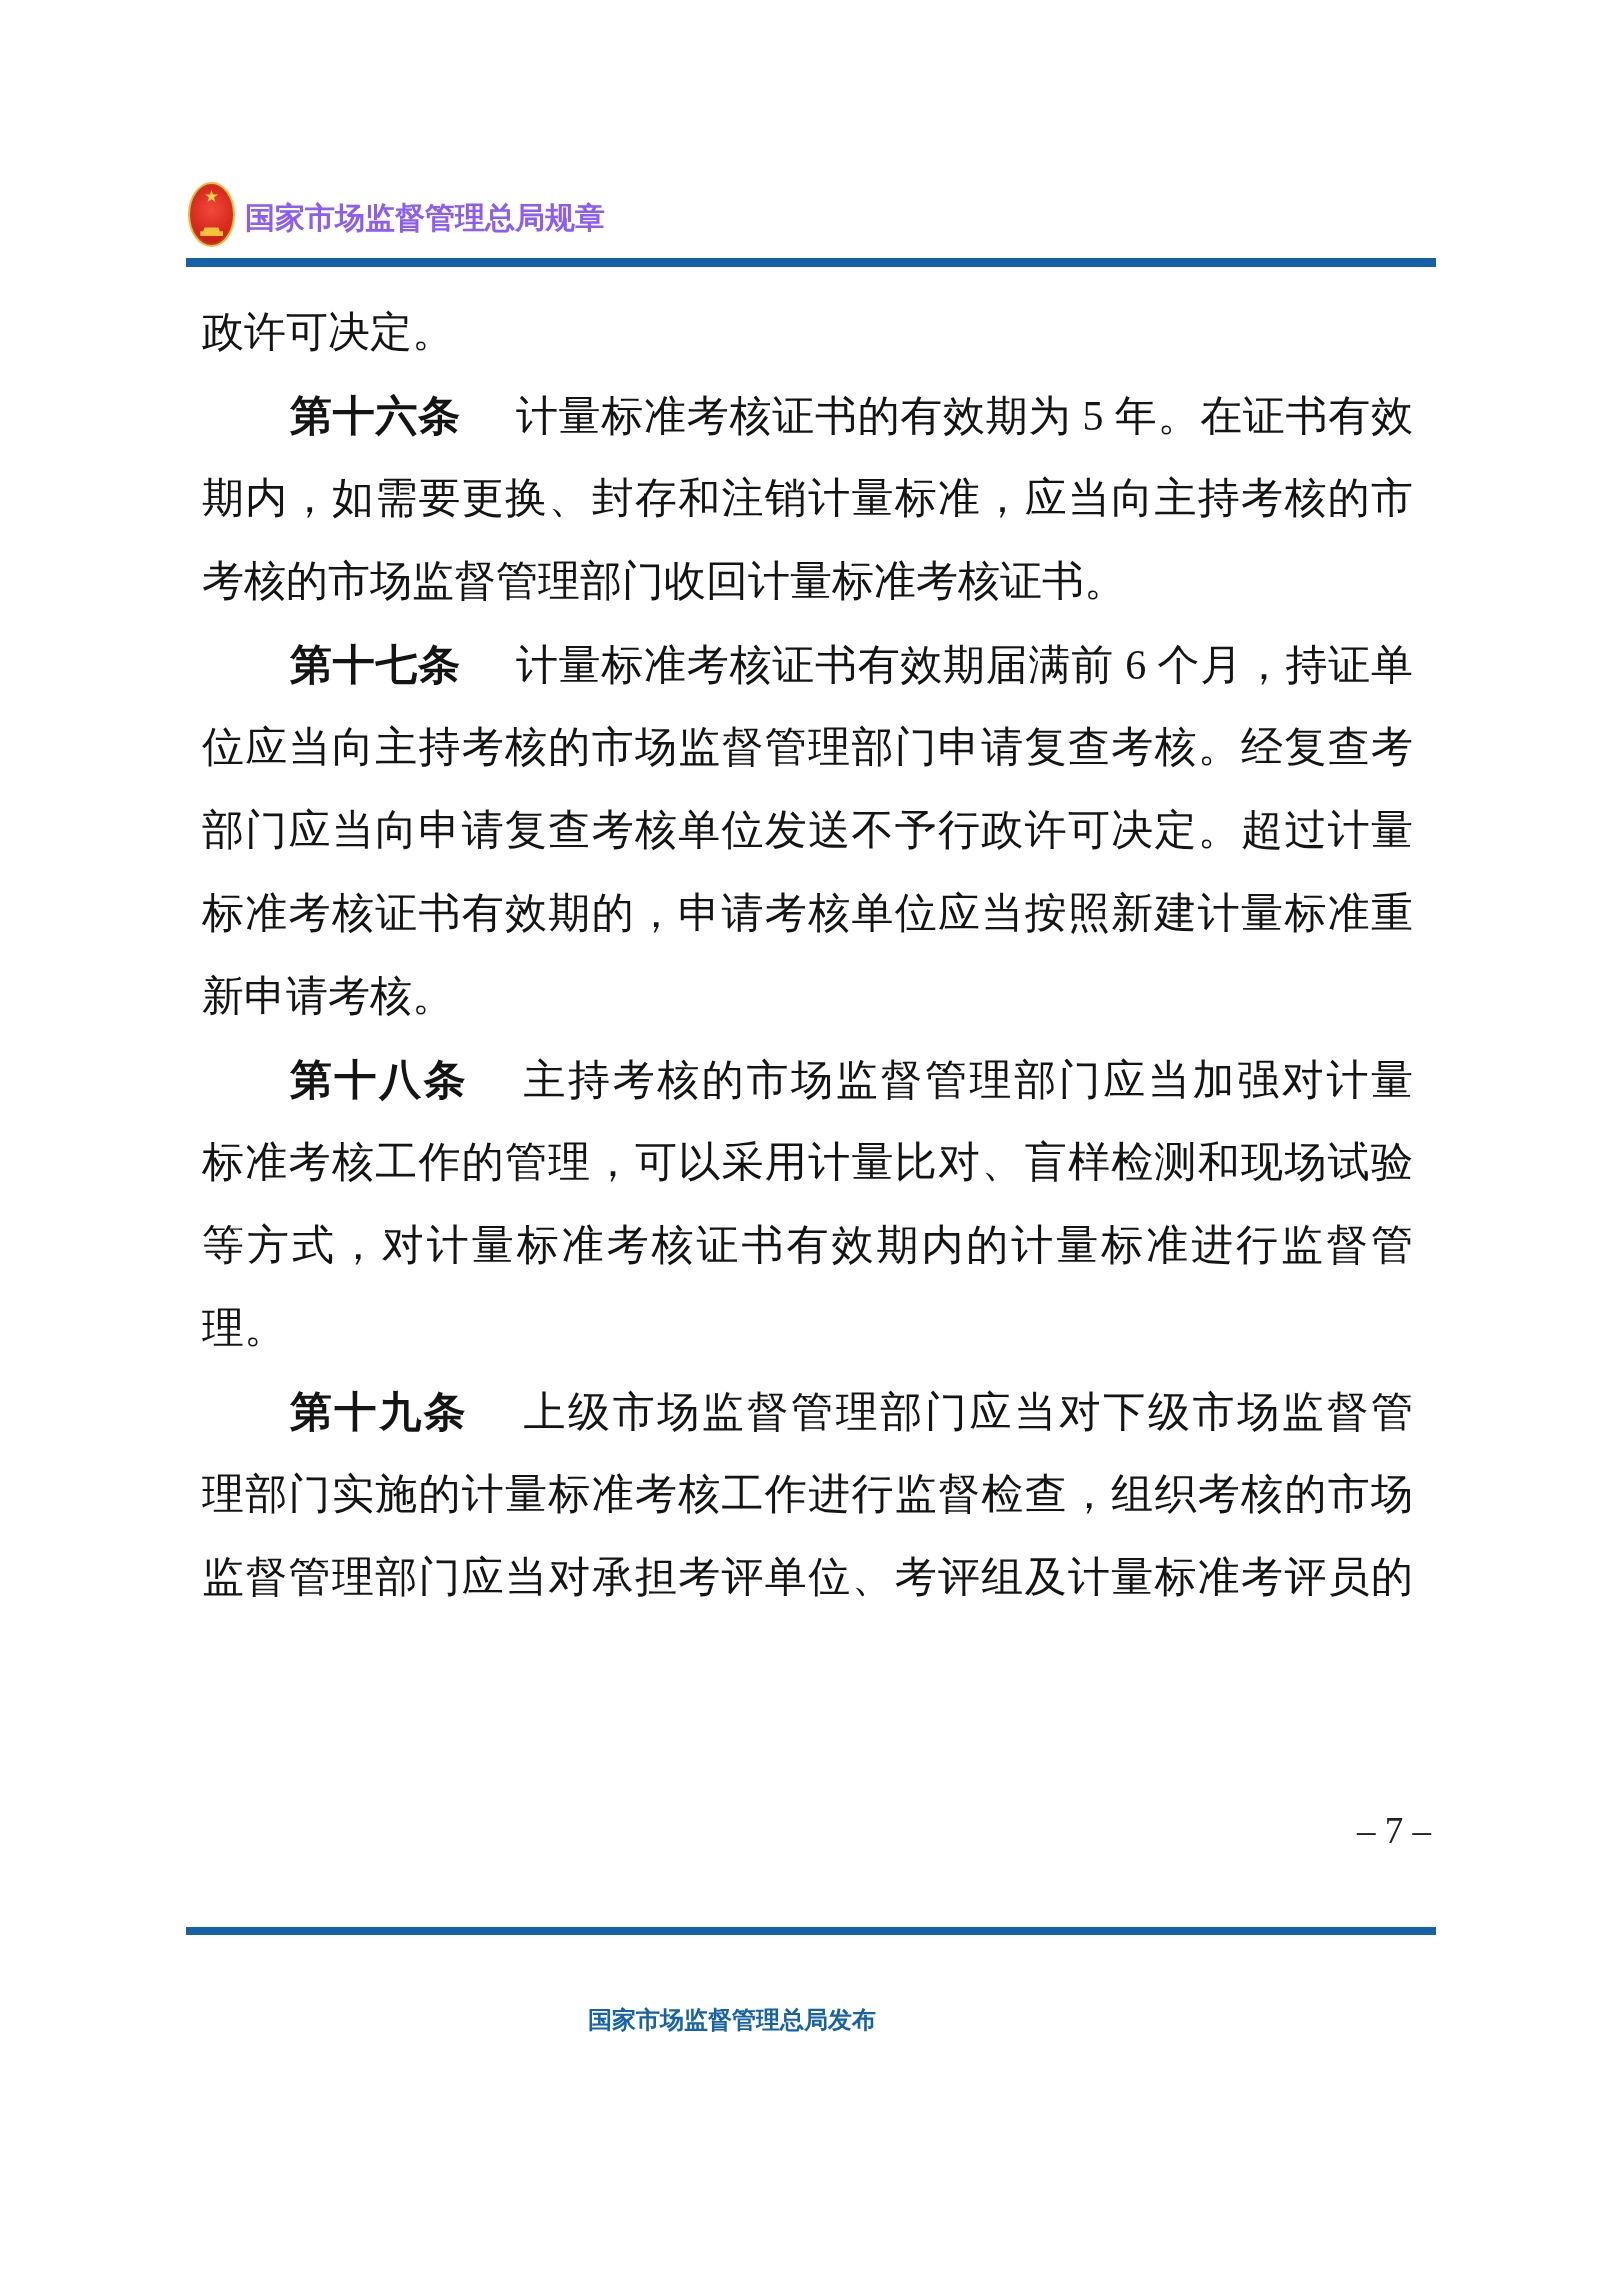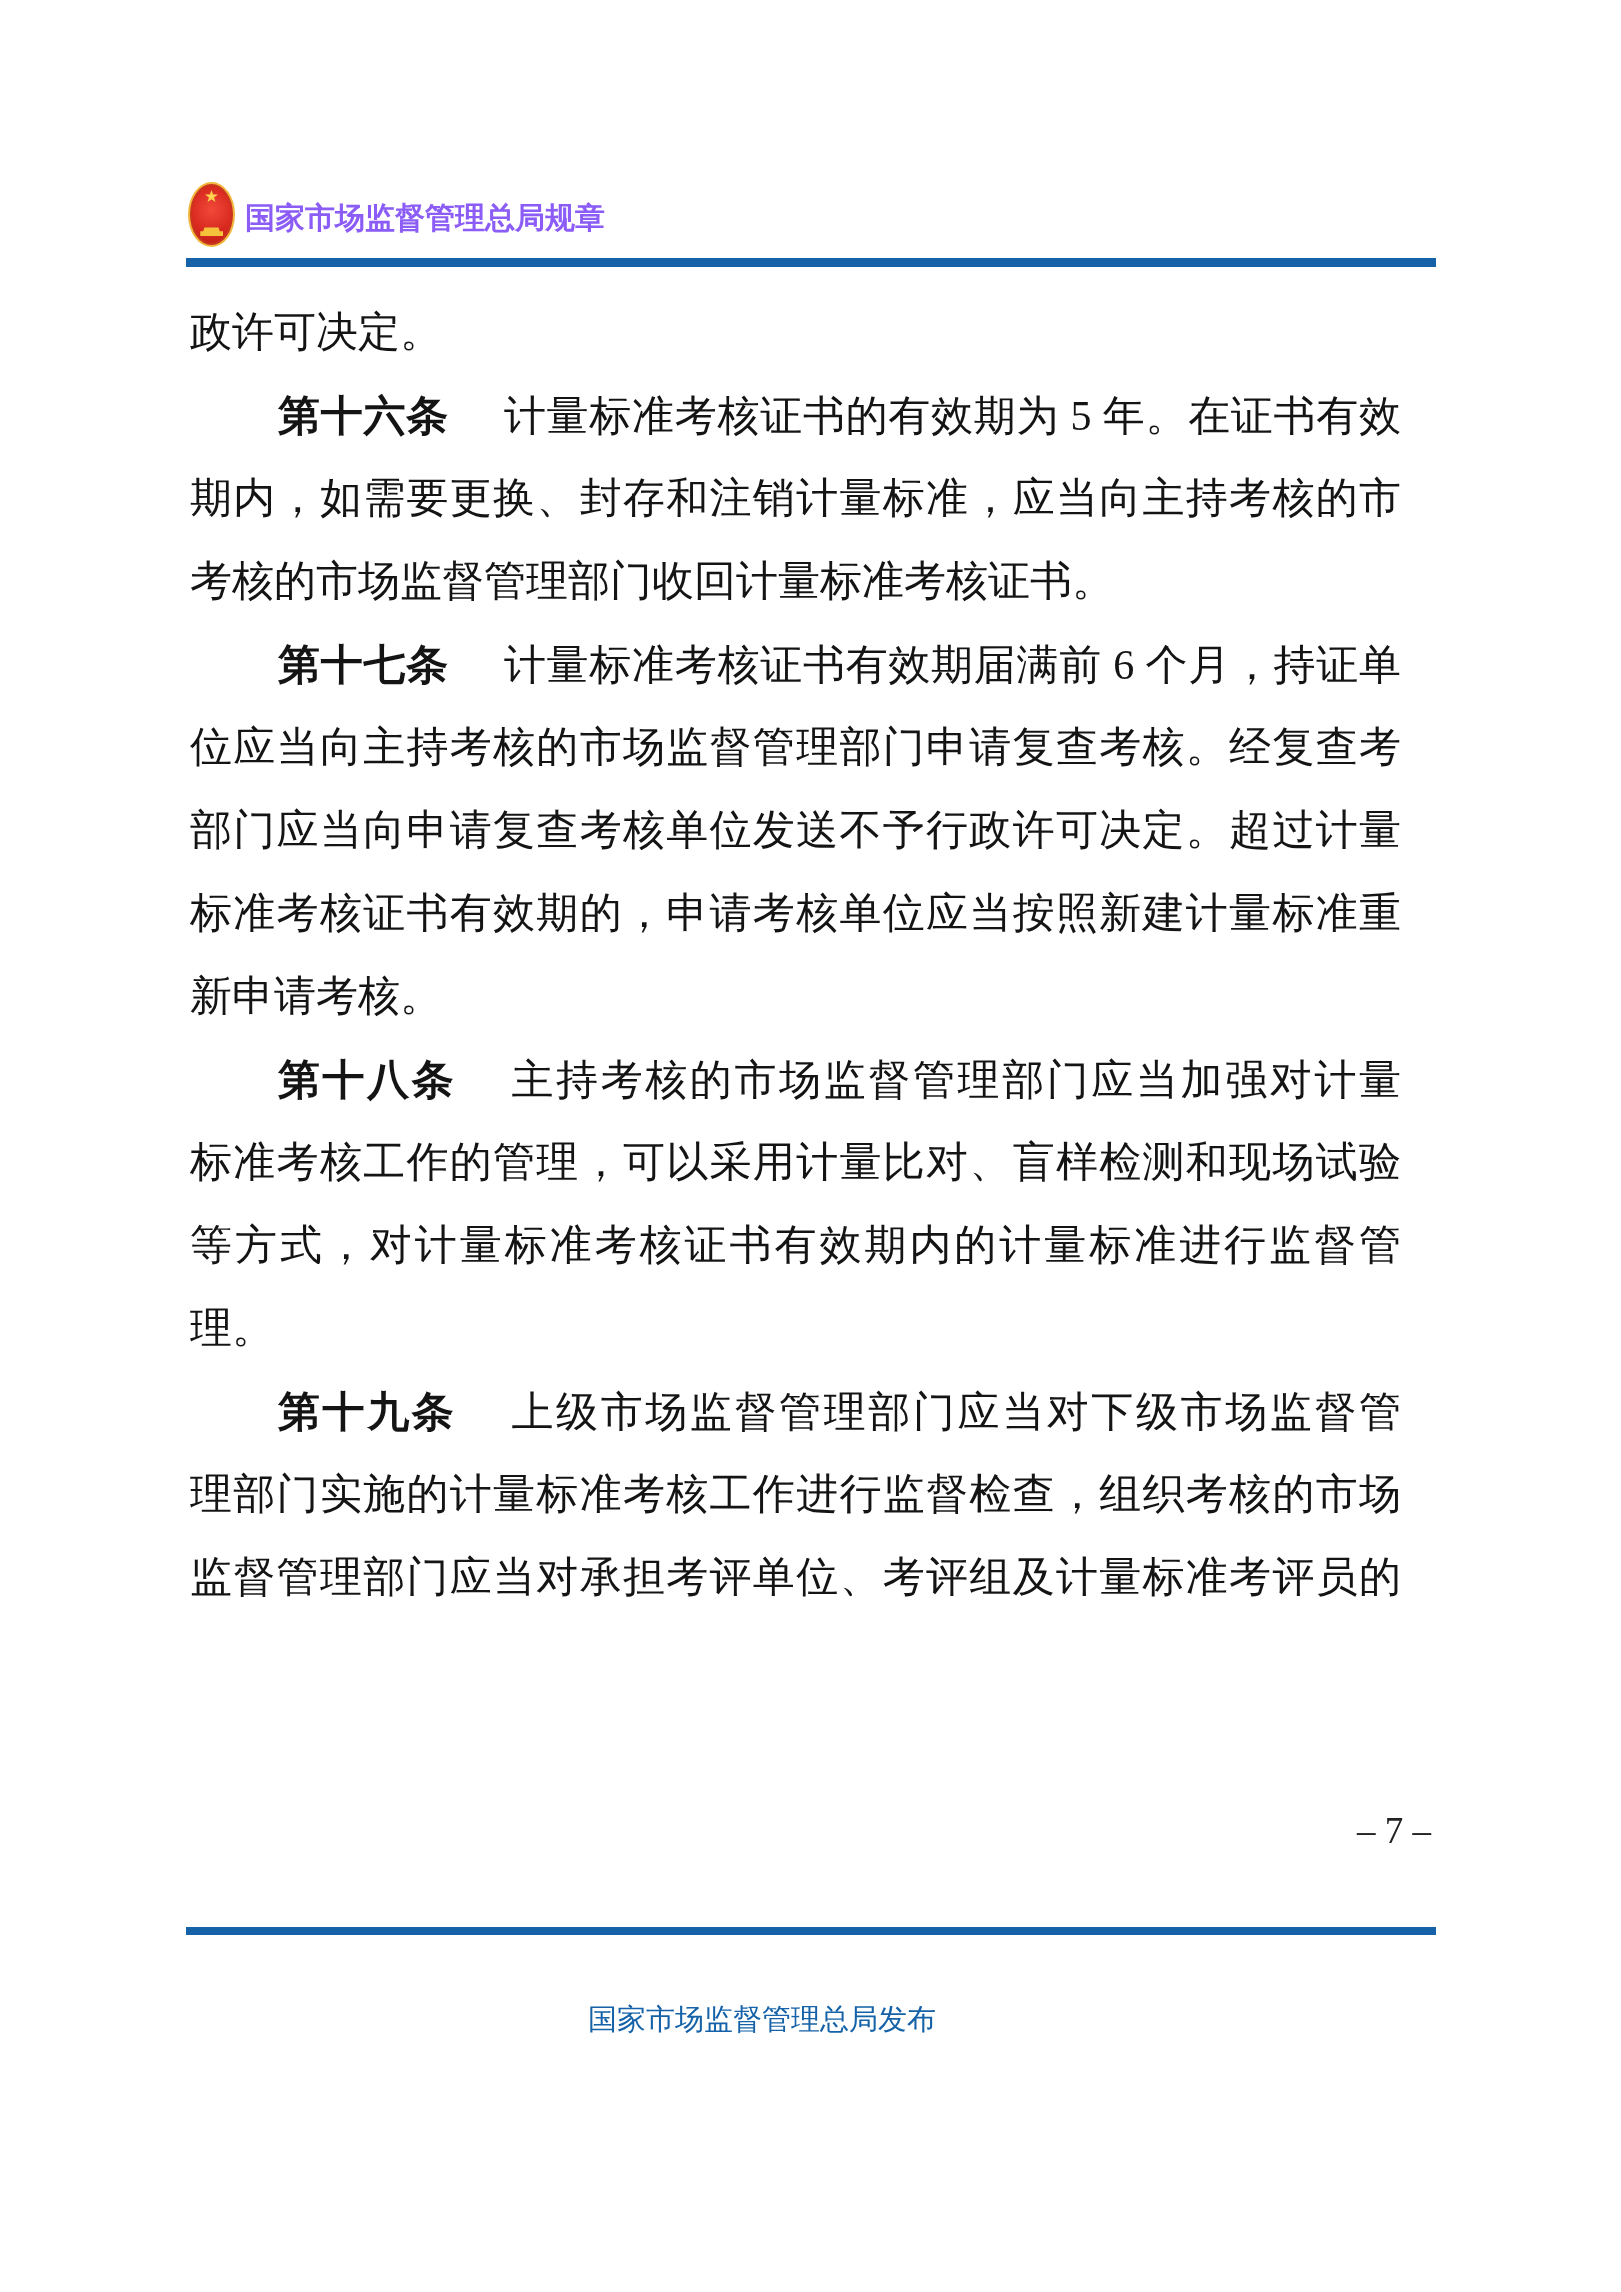--- a/index.html
+++ b/index.html
@@ -29,21 +29,21 @@
   .doc-title {
     position:absolute; left:245px; top:200px; height:35px; line-height:35px;
     font-family:"Liberation Sans","DejaVu Sans",sans-serif;
     font-weight:bold; font-size:30px; color:#8b5cf6; white-space:nowrap;
   }
   .rule { position:absolute; left:186px; width:1250px; background:#1562a8; }
   .header-rule { top:258px; height:8.8px; }
 
   
   .doc-body {
-    position:absolute; left:190px; top:291px; width:1211px;
+    position:absolute; left:202px; top:291px; width:1211px;
     font-size:42px; color:#141414;
   }
   .line {
     height:83px; line-height:83px; white-space:nowrap;
     text-align:left;
   }
   .line.just { white-space:normal; text-align:justify; text-align-last:justify; }
   .line.indent { text-indent:88px; }
   .lead {
     font-family:"Liberation Sans","DejaVu Sans",sans-serif;
@@ -52,21 +52,21 @@
 
   
   .page-number {
     position:absolute; right:190px; top:1805px; height:51px; line-height:51px;
     font-size:37px; color:#222; white-space:nowrap;
   }
   .footer-rule { top:1927px; height:7.8px; }
   .publisher {
     position:absolute; left:588px; top:1998px; height:43px; line-height:43px;
     font-family:"Liberation Sans","DejaVu Sans",sans-serif;
-    font-weight:normal; font-size:29px; color:#1562a8; white-space:nowrap;
+    font-weight:bold; font-size:24px; color:#1562a8; white-space:nowrap;
   }
 </style>
 </head>
 <body>
 
 <div class="page">
 
   <div class="emblem">
     <span class="star">★</span>
     <span class="gate"></span>

